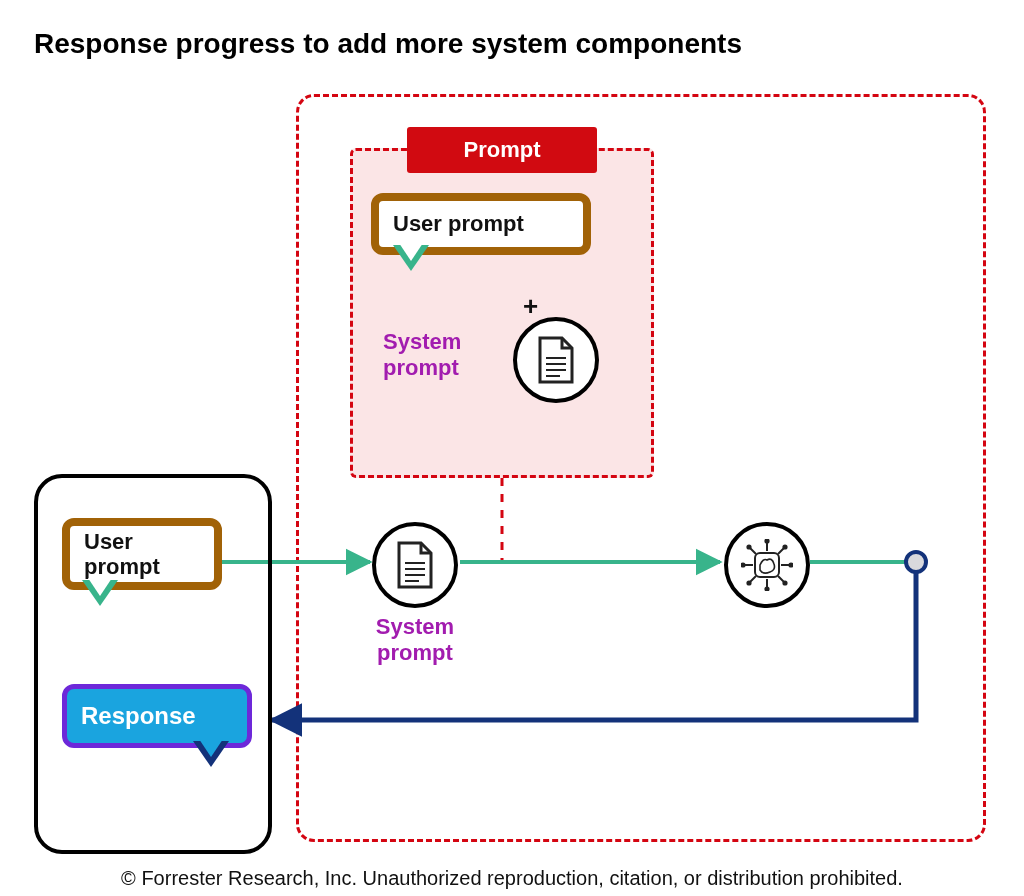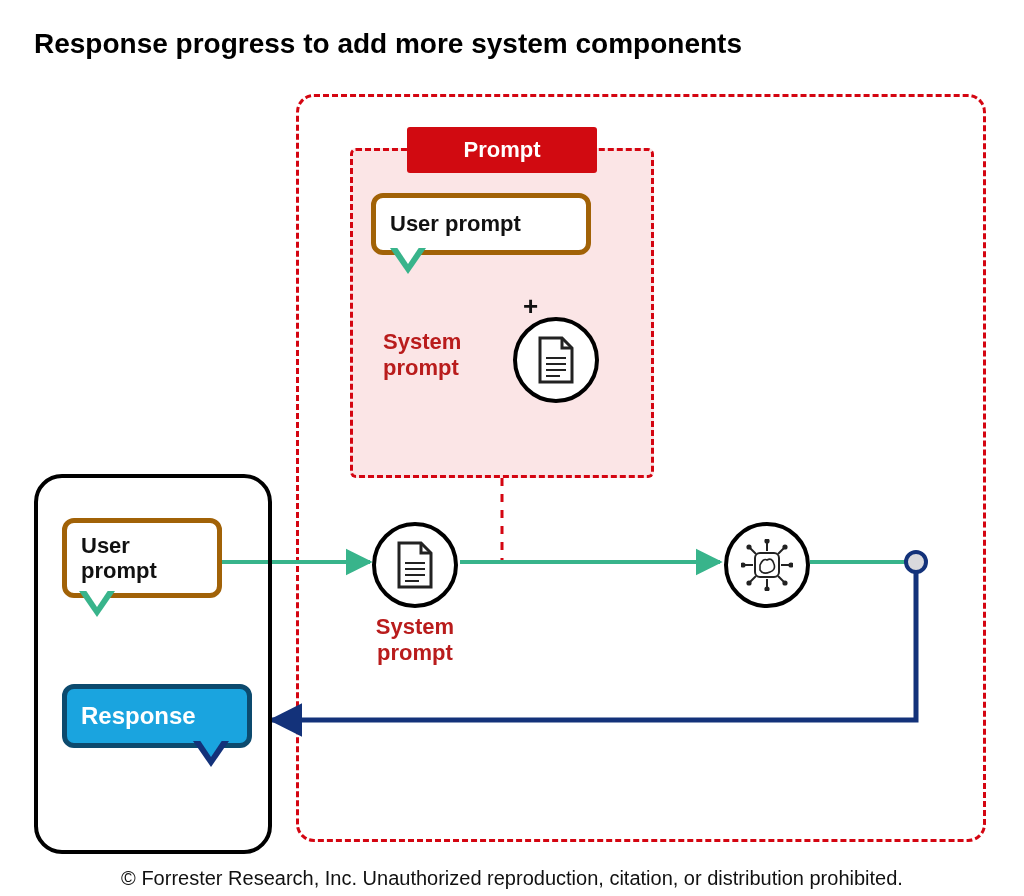--- a/index.html
+++ b/index.html
@@ -69,26 +69,26 @@
     border-radius: 12px;
     padding: 10px 14px;
     font-weight: 700;
     font-size: 22px;
     line-height: 1.15;
     display: flex;
     align-items: center;
   }
   .bubble-green {
     background: #fff;
-    border: 5px solid #a16207;
+    border: 8px solid #a16207;
     color: #111;
   }
   .bubble-blue {
     background: #1aa4df;
-    border: 5px solid #0c4a6e;
+    border: 5px solid #6d28d9;
     color: #fff;
     font-size: 24px;
   }
   .tail {
     position: absolute;
     width: 0;
     height: 0;
   }
   .tail-outer-green {
     border-left: 18px solid transparent;
@@ -137,21 +137,21 @@
     box-sizing: border-box;
     display: flex;
     align-items: center;
     justify-content: center;
   }
   
   .lbl {
     position: absolute;
     font-size: 22px;
     font-weight: 700;
-    color: #b91c1c;
+    color: #a21caf;
     text-align: center;
     line-height: 1.18;
   }
   .lbl-sub {
     font-weight: 400;
   }
   
   .wires {
     position: absolute;
     left: 0; top: 0;
@@ -221,21 +221,21 @@
 
     <line x1="810" y1="562" x2="910" y2="562" stroke="#38b48b" stroke-width="4"></line>
 
     <circle cx="916" cy="562" r="10" fill="#d9d9dd" stroke="#13327a" stroke-width="4"></circle>
 
     <path d="M916 572 L916 720 L272 720" fill="none" stroke="#13327a" stroke-width="5" marker-end="url(#arrow-blue)"></path>
   </svg>
 
   <div class="phone"></div>
 
-  <div class="bubble bubble-green" style="left:62px; top:518px; width:160px; height:80px;">
+  <div class="bubble bubble-green" style="left:62px; top:518px; width:160px; height:72px;">
     <span style="white-space:pre-line;">User
 prompt</span>
     <span class="tail tail-outer-green" style="left:12px; bottom:-24px;"></span>
     <span class="tail tail-inner-green" style="left:18px; bottom:-14px;"></span>
   </div>
 
   <div class="bubble bubble-blue" style="left:62px; top:684px; width:190px; height:64px;">
     <span>Response</span>
     <span class="tail tail-outer-blue" style="right:18px; bottom:-24px;"></span>
     <span class="tail tail-inner-blue" style="right:24px; bottom:-14px;"></span>

